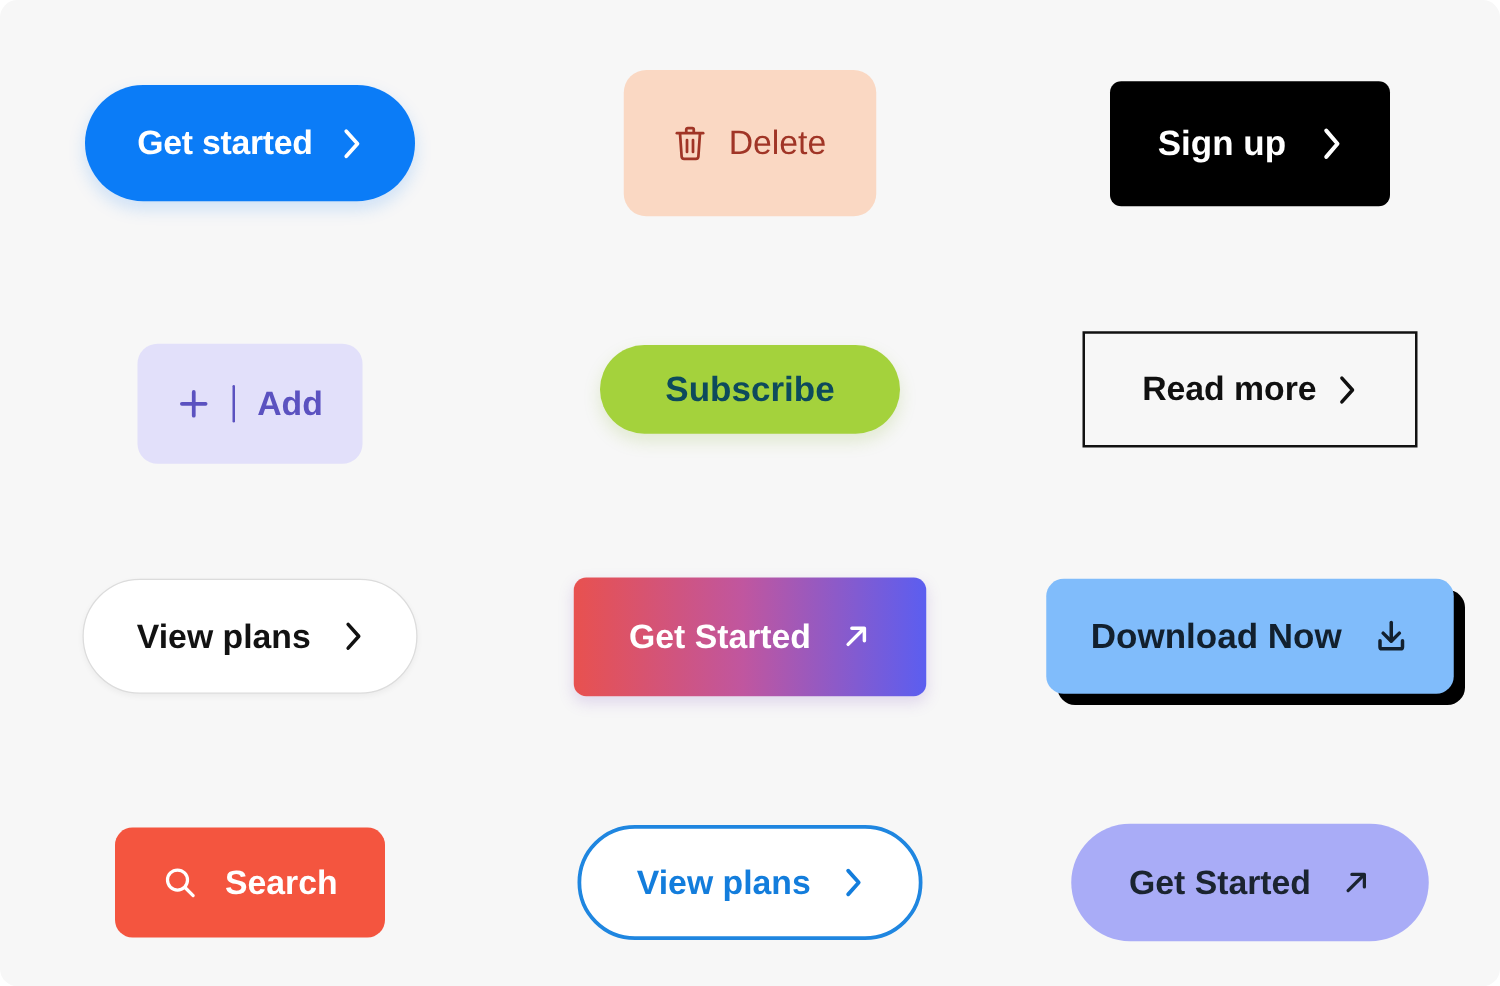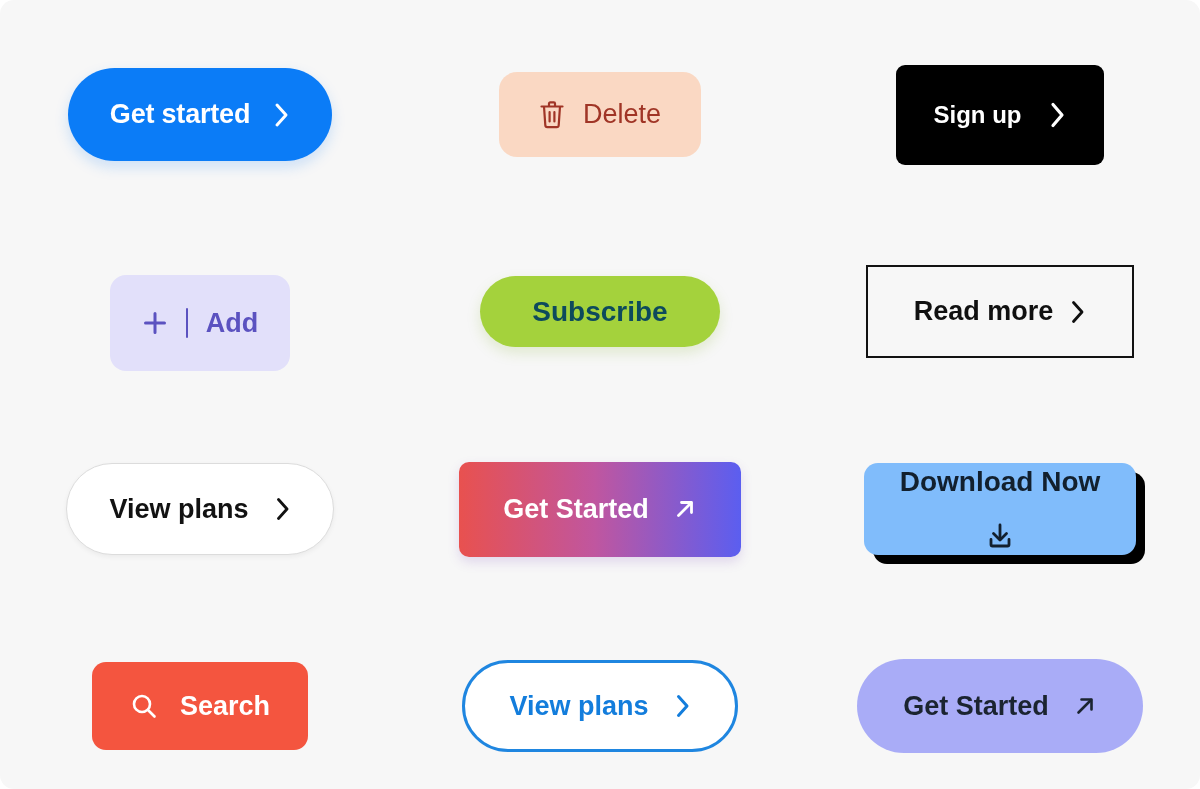--- a/index.html
+++ b/index.html
@@ -75,34 +75,34 @@
     gap: 24px;
     box-shadow: 0 6px 14px rgba(11,124,247,0.18);
   }
 
   
   .btn-delete {
     background: #fad8c3;
     color: #a03526;
     border-radius: 18px;
     padding: 0 40px;
-    height: 85px;
+    height: 117px;
     font-size: 27px;
     font-weight: 500;
     gap: 18px;
   }
 
   
   .btn-signup {
     background: #000000;
     color: #ffffff;
     border-radius: 9px;
     padding: 16px 38px;
     height: 100px;
-    font-size: 24px;
+    font-size: 28px;
     font-weight: 600;
     gap: 28px;
   }
 
   
   .btn-add {
     background: #e2e0fa;
     color: #5b52c0;
     border-radius: 16px;
     padding: 0 32px;
@@ -176,21 +176,20 @@
   .btn-download {
     background: #80bcfb;
     color: #12202e;
     border-radius: 14px;
     padding: 0 36px;
     height: 92px;
     font-size: 28px;
     font-weight: 600;
     gap: 26px;
     box-shadow: 9px 9px 0 #000000;
-    flex-direction: column;
   }
 
   
   .btn-search {
     background: #f4553f;
     color: #ffffff;
     border-radius: 14px;
     padding: 0 38px;
     height: 88px;
     font-size: 27px;

